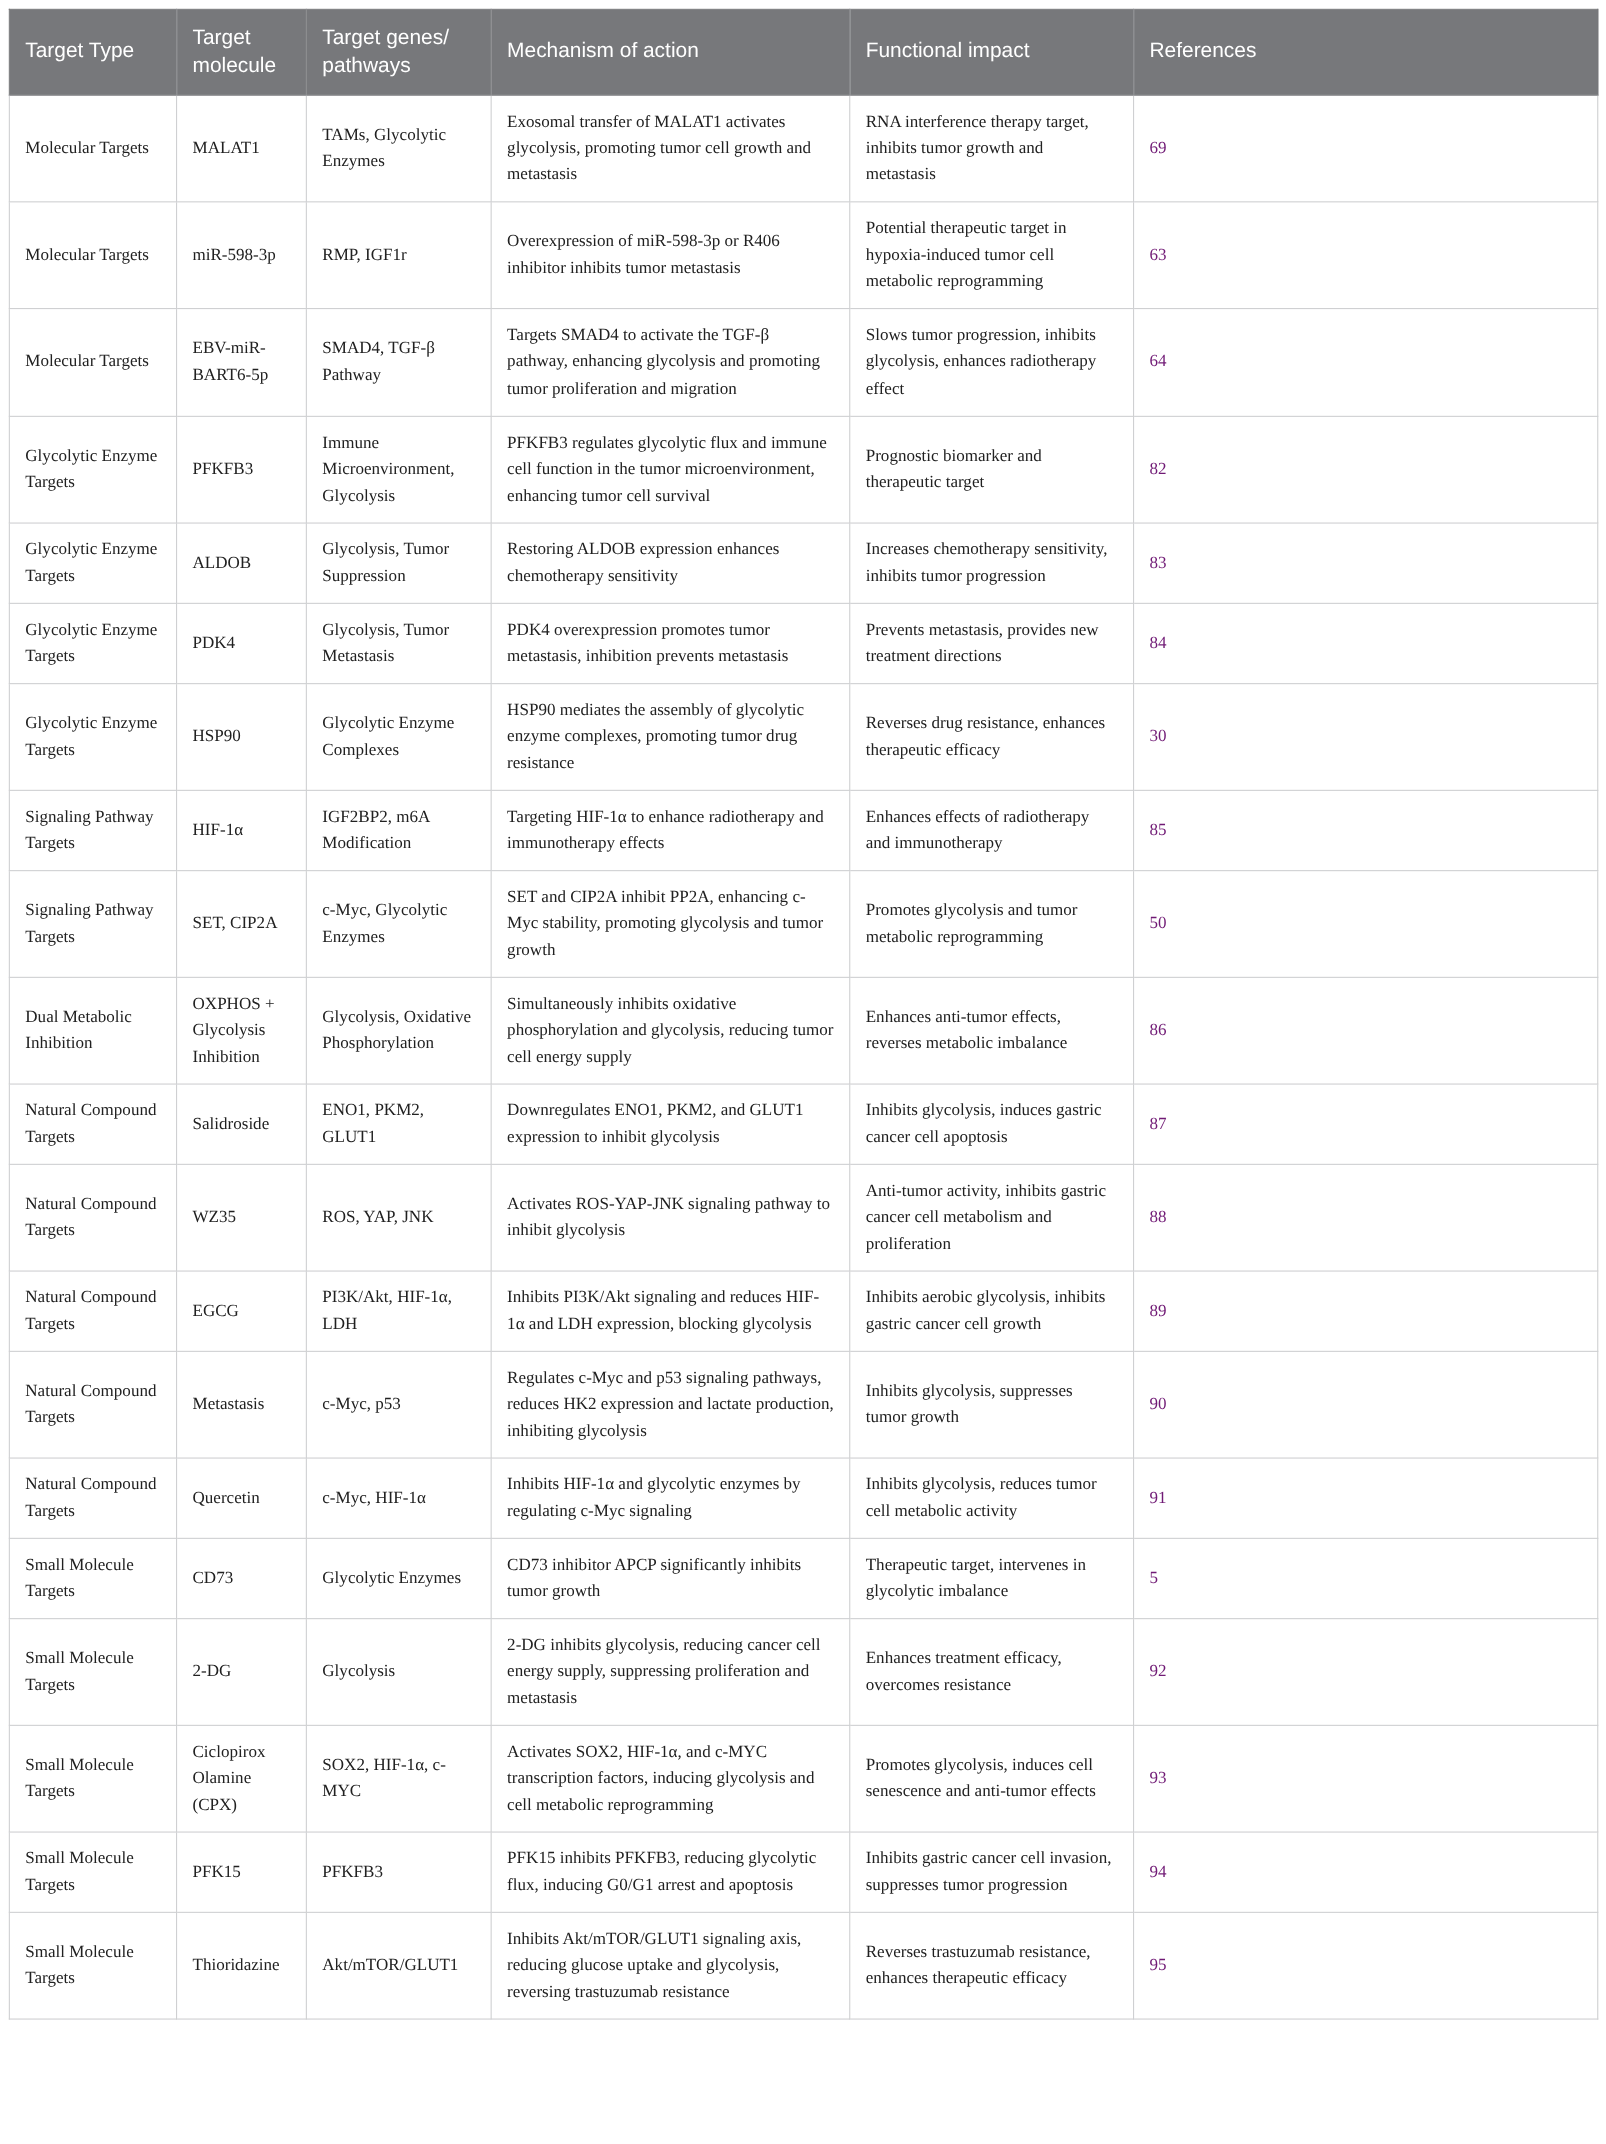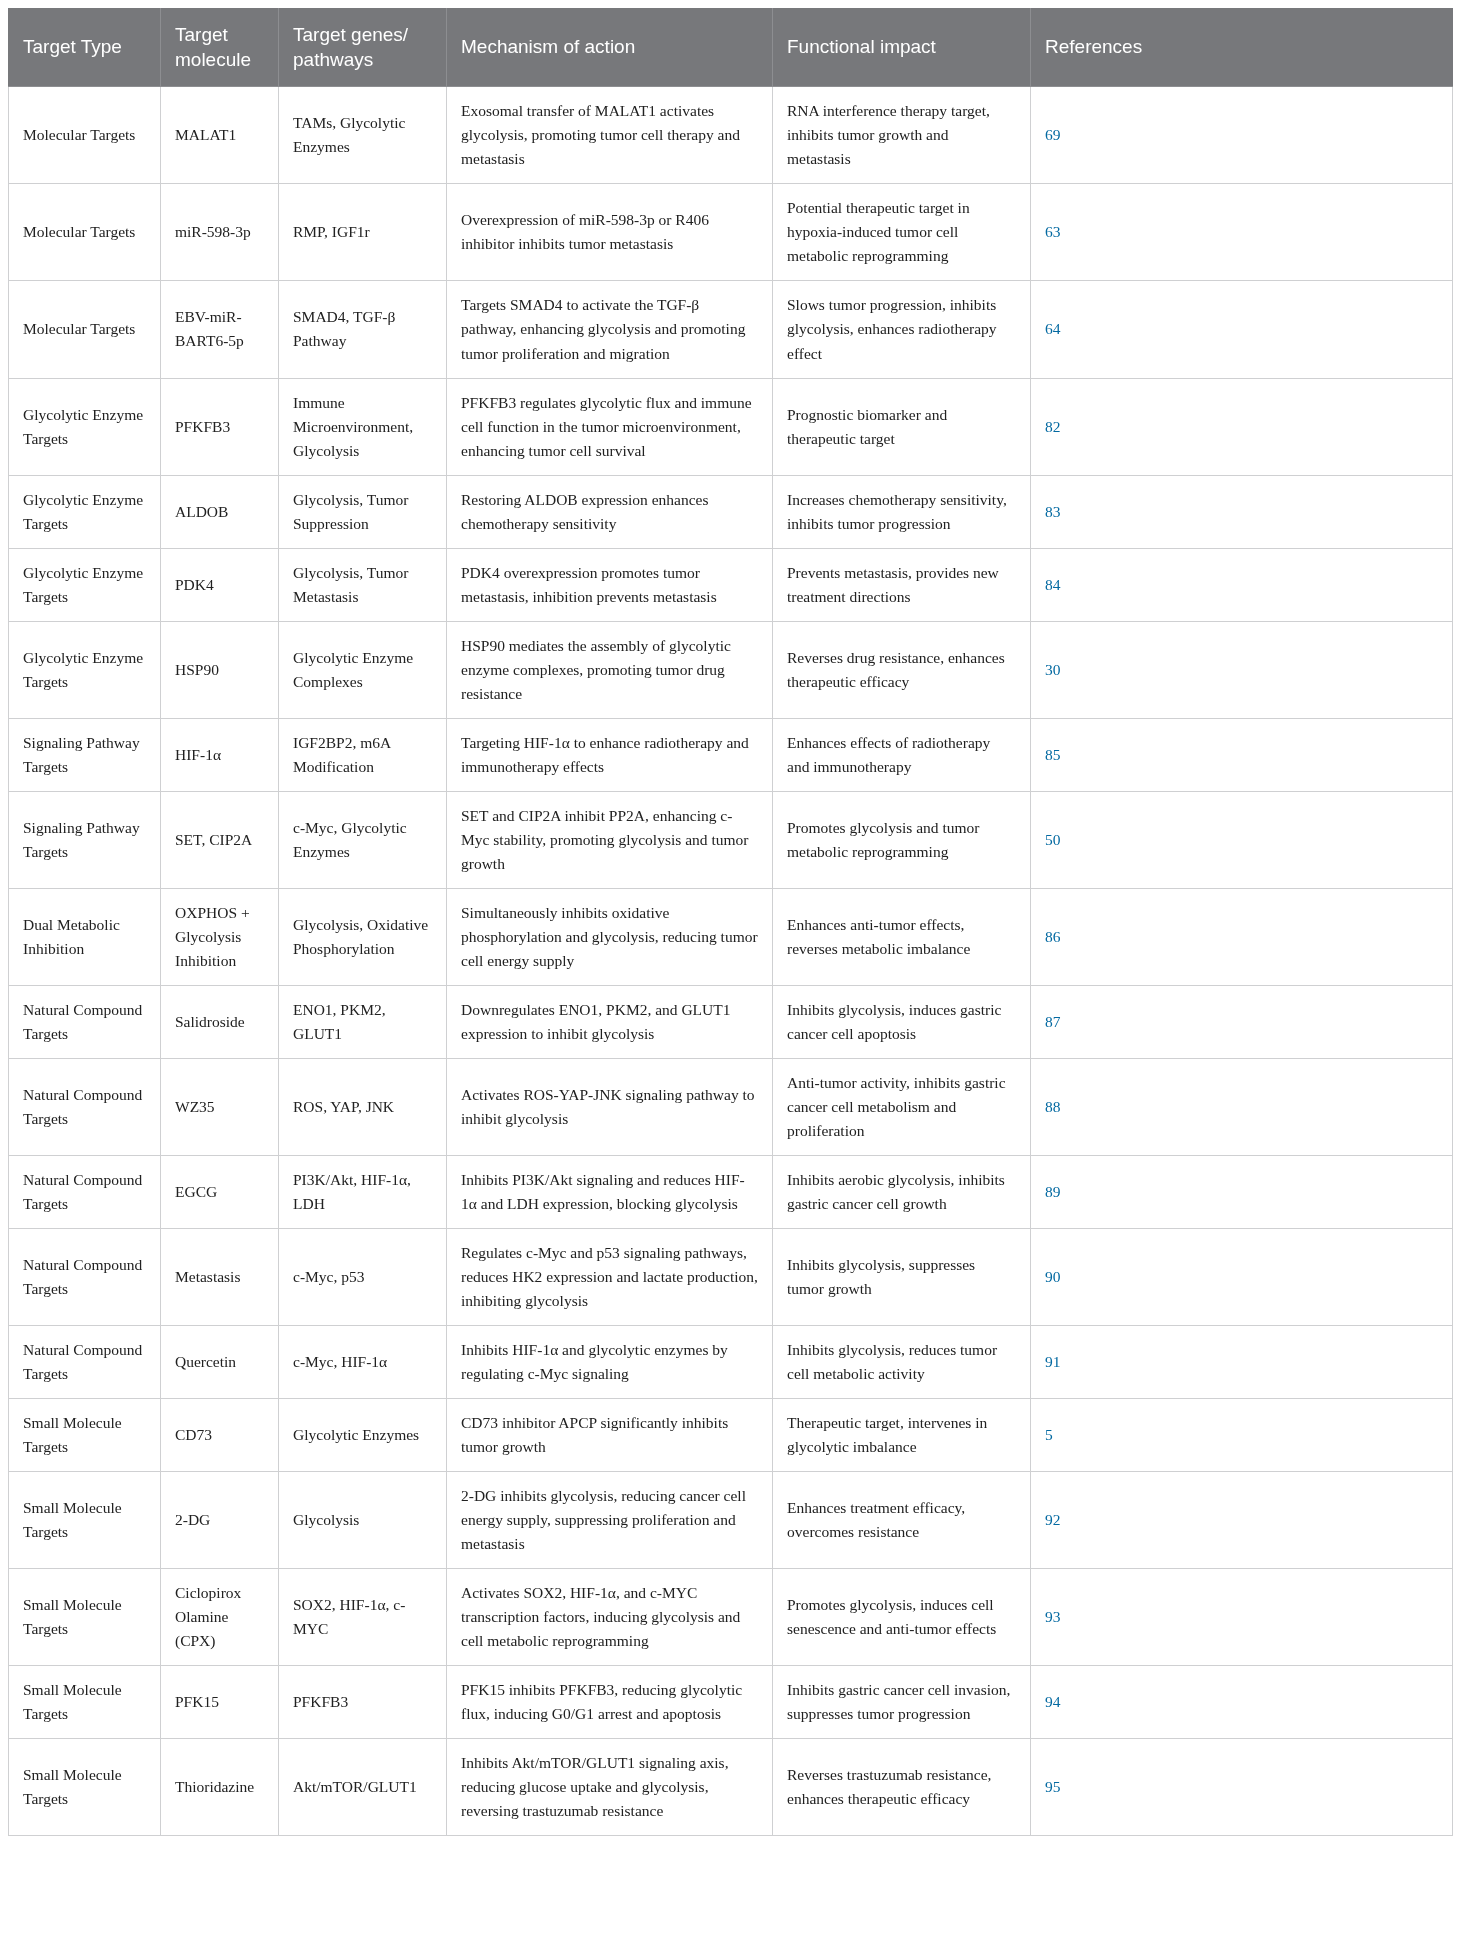--- a/index.html
+++ b/index.html
@@ -46,21 +46,21 @@
     border: 1px solid #cfd0d2;
     font-size: 15.5px;
     line-height: 1.55;
     color: #212121;
     vertical-align: middle;
     padding: 12px 14px;
     background: #ffffff;
     word-wrap: break-word;
   }
   .ref {
-    color: #0369a1;
+    color: #701a75;
     cursor: pointer;
   }
 </style>
 </head>
 <body>
 
 <div class="page">
   <table class="targets">
     <colgroup>
       <col class="col-0">
@@ -78,21 +78,21 @@
         <th>Mechanism of action</th>
         <th>Functional impact</th>
         <th>References</th>
       </tr>
     </thead>
     <tbody>
         <tr>
           <td>Molecular Targets</td>
           <td>MALAT1</td>
           <td>TAMs, Glycolytic Enzymes</td>
-          <td>Exosomal transfer of MALAT1 activates glycolysis, promoting tumor cell therapy and metastasis</td>
+          <td>Exosomal transfer of MALAT1 activates glycolysis, promoting tumor cell growth and metastasis</td>
           <td>RNA interference therapy target, inhibits tumor growth and metastasis</td>
           <td><span class="ref">69</span></td>
         </tr>
         <tr>
           <td>Molecular Targets</td>
           <td>miR-598-3p</td>
           <td>RMP, IGF1r</td>
           <td>Overexpression of miR-598-3p or R406 inhibitor inhibits tumor metastasis</td>
           <td>Potential therapeutic target in hypoxia-induced tumor cell metabolic reprogramming</td>
           <td><span class="ref">63</span></td>

